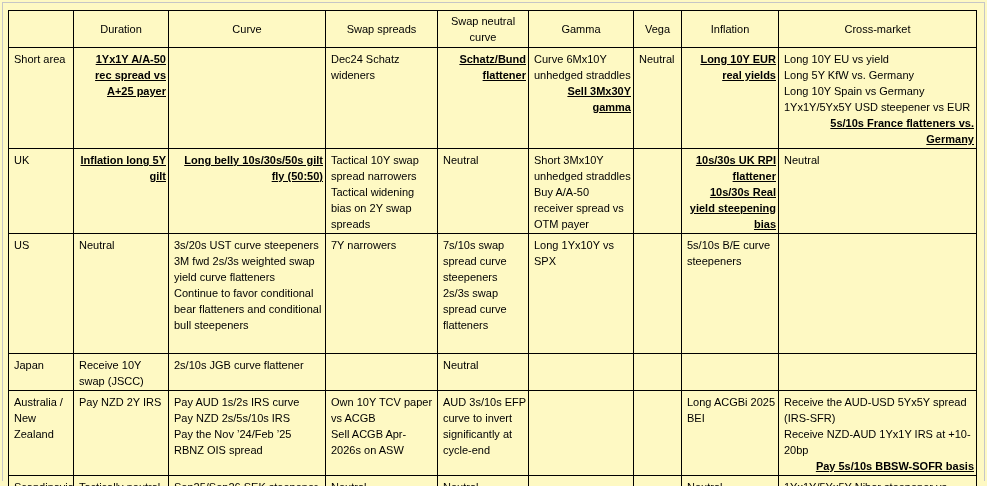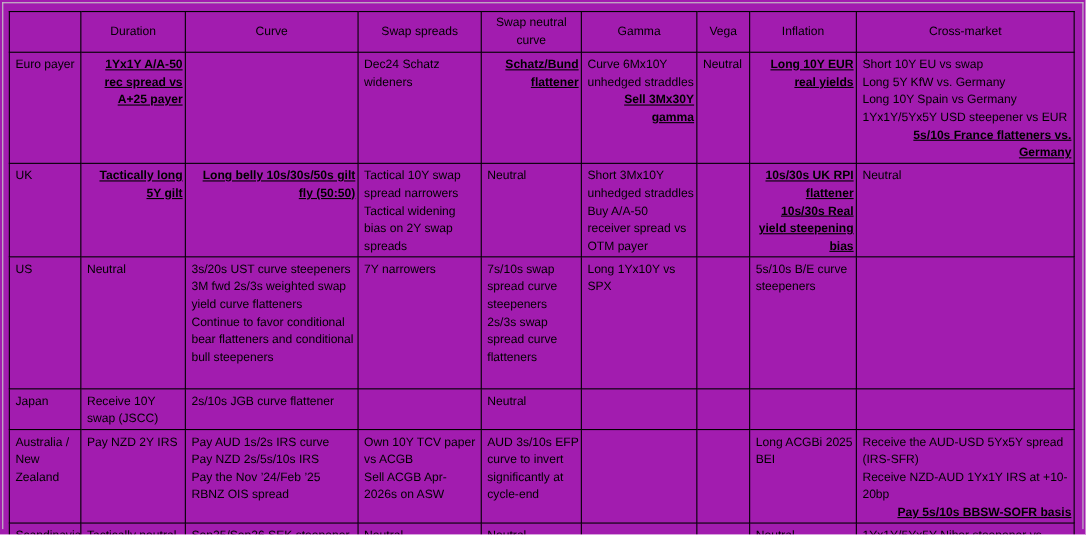--- a/index.html
+++ b/index.html
@@ -1,21 +1,21 @@
 <!DOCTYPE html>
 <html><head>
 <meta charset="utf-8">
 <style>
   html, body { margin: 0; padding: 0; background: #ffffff; }
   body { font-family: "Liberation Sans", "DejaVu Sans", sans-serif; color: #000; }
   .page {
     position: relative;
     width: 987px;
     height: 486px;
-    background: #a21caf;
+    background: #fef9c3;
     overflow: hidden;
   }
   .frame {
     position: absolute;
     top: 2px; left: 2px; right: 2px;
     height: 478px;
     border: 1px solid #c6c6c6;
     border-bottom: none;
     pointer-events: none;
   }
@@ -74,21 +74,21 @@
           <th>Swap spreads</th>
           <th>Swap neutral curve</th>
           <th>Gamma</th>
           <th>Vega</th>
           <th>Inflation</th>
           <th>Cross-market</th>
         </tr>
     </thead>
     <tbody>
         <tr style="height: 88px;">
-          <td class="region-cell">Euro payer</td>
+          <td class="region-cell">Short area</td>
           <td>
             <div class="entry emph">1Yx1Y A/A-50 rec spread vs A+25 payer</div>
           </td>
           <td></td>
           <td>
             <div class="entry">Dec24 Schatz wideners</div>
           </td>
           <td>
             <div class="entry emph">Schatz/Bund flattener</div>
           </td>
@@ -96,31 +96,31 @@
             <div class="entry">Curve 6Mx10Y unhedged straddles</div>
             <div class="entry emph">Sell 3Mx30Y gamma</div>
           </td>
           <td>
             <div class="entry">Neutral</div>
           </td>
           <td>
             <div class="entry emph">Long 10Y EUR real yields</div>
           </td>
           <td>
-            <div class="entry">Short 10Y EU vs swap</div>
+            <div class="entry">Long 10Y EU vs yield</div>
             <div class="entry">Long 5Y KfW vs. Germany</div>
             <div class="entry">Long 10Y Spain vs Germany</div>
             <div class="entry">1Yx1Y/5Yx5Y USD steepener vs EUR</div>
             <div class="entry emph">5s/10s France flatteners vs. Germany</div>
           </td>
         </tr>
         <tr style="height: 83px;">
           <td class="region-cell">UK</td>
           <td>
-            <div class="entry emph">Tactically long 5Y gilt</div>
+            <div class="entry emph">Inflation long 5Y gilt</div>
           </td>
           <td>
             <div class="entry emph">Long belly 10s/30s/50s gilt fly (50:50)</div>
           </td>
           <td>
             <div class="entry">Tactical 10Y swap spread narrowers</div>
             <div class="entry">Tactical widening bias on 2Y swap spreads</div>
           </td>
           <td>
             <div class="entry">Neutral</div>

